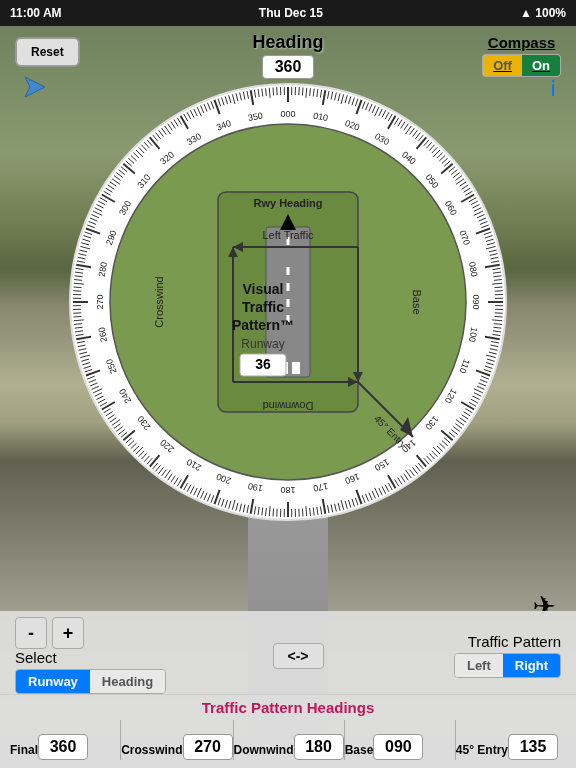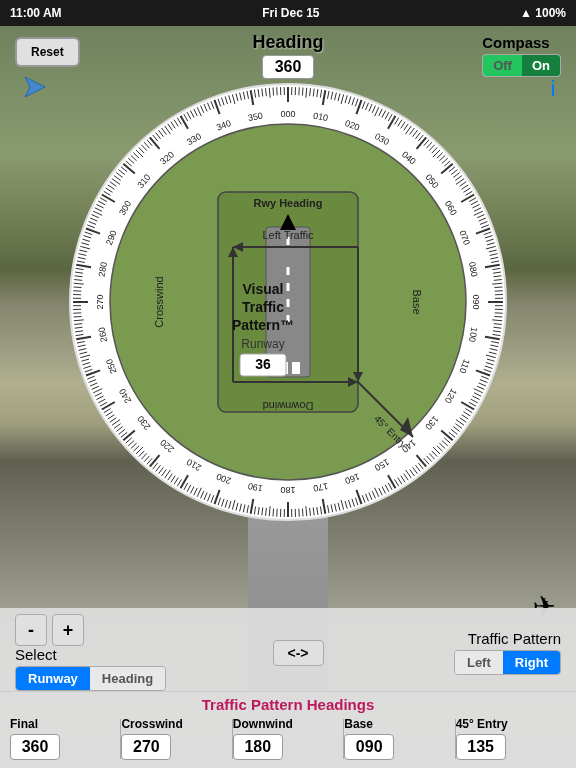--- a/index.html
+++ b/index.html
@@ -121,20 +121,22 @@
       color: #000;
       cursor: pointer;
       z-index: 10;
     }
 
     
     #compass-section {
       position: absolute;
       top: 12px; right: 15px;
       z-index: 10;
+      text-align: center;
+      text-decoration: underline;
     }
 
     #compass-label {
       font-size: 15px;
       font-weight: bold;
       color: #000;
     }
 
     #compass-toggle {
       display: flex;
@@ -146,21 +148,21 @@
     }
 
     #compass-toggle span {
       padding: 3px 10px;
       font-size: 13px;
       font-weight: bold;
       cursor: pointer;
     }
 
     #compass-off {
-      background: #22c55e;
+      background: #eab308;
       color: #555;
     }
 
     #compass-on {
       background: #15803d;
       color: #fff;
     }
 
     
     #info-icon {
@@ -349,22 +351,22 @@
     }
 
     #headings-table {
       display: flex;
       justify-content: space-around;
       align-items: flex-end;
     }
 
     .heading-col {
       display: flex;
-      flex-direction: column;
-      align-items: flex-start;
+      flex-direction: row;
+      align-items: flex-end;
       flex: 1;
     }
 
     .heading-col-label {
       font-size: 12px;
       font-weight: bold;
       color: #000;
       text-align: center;
       margin-bottom: 3px;
     }
@@ -389,21 +391,21 @@
       align-self: center;
     }
   </style>
 </head>
 <body>
 
 <div id="bg"></div>
 
 <div id="status-bar">
   <span>11:00 AM</span>
-  <span>Fri Dec 15</span>
+  <span>Thu Dec 15</span>
   <span>▲ 100%</span>
 </div>
 
 <div id="main">
 
   <button id="reset-btn">Reset</button>
 
   <div id="top-section">
     <div id="heading-display">
       <div id="heading-label">Heading</div>

